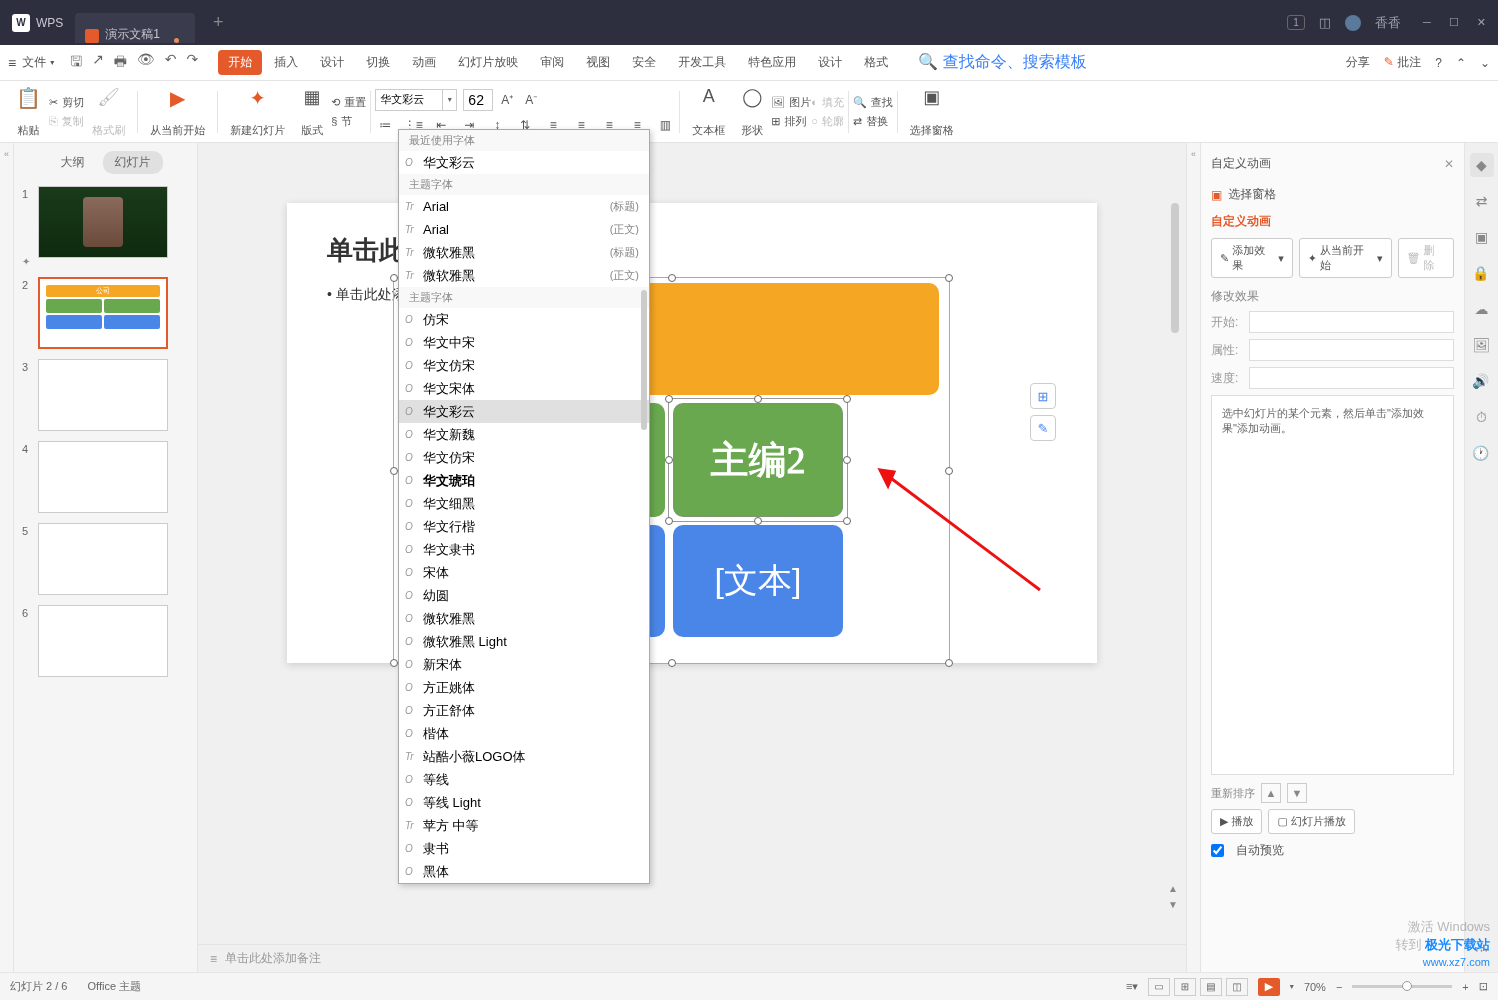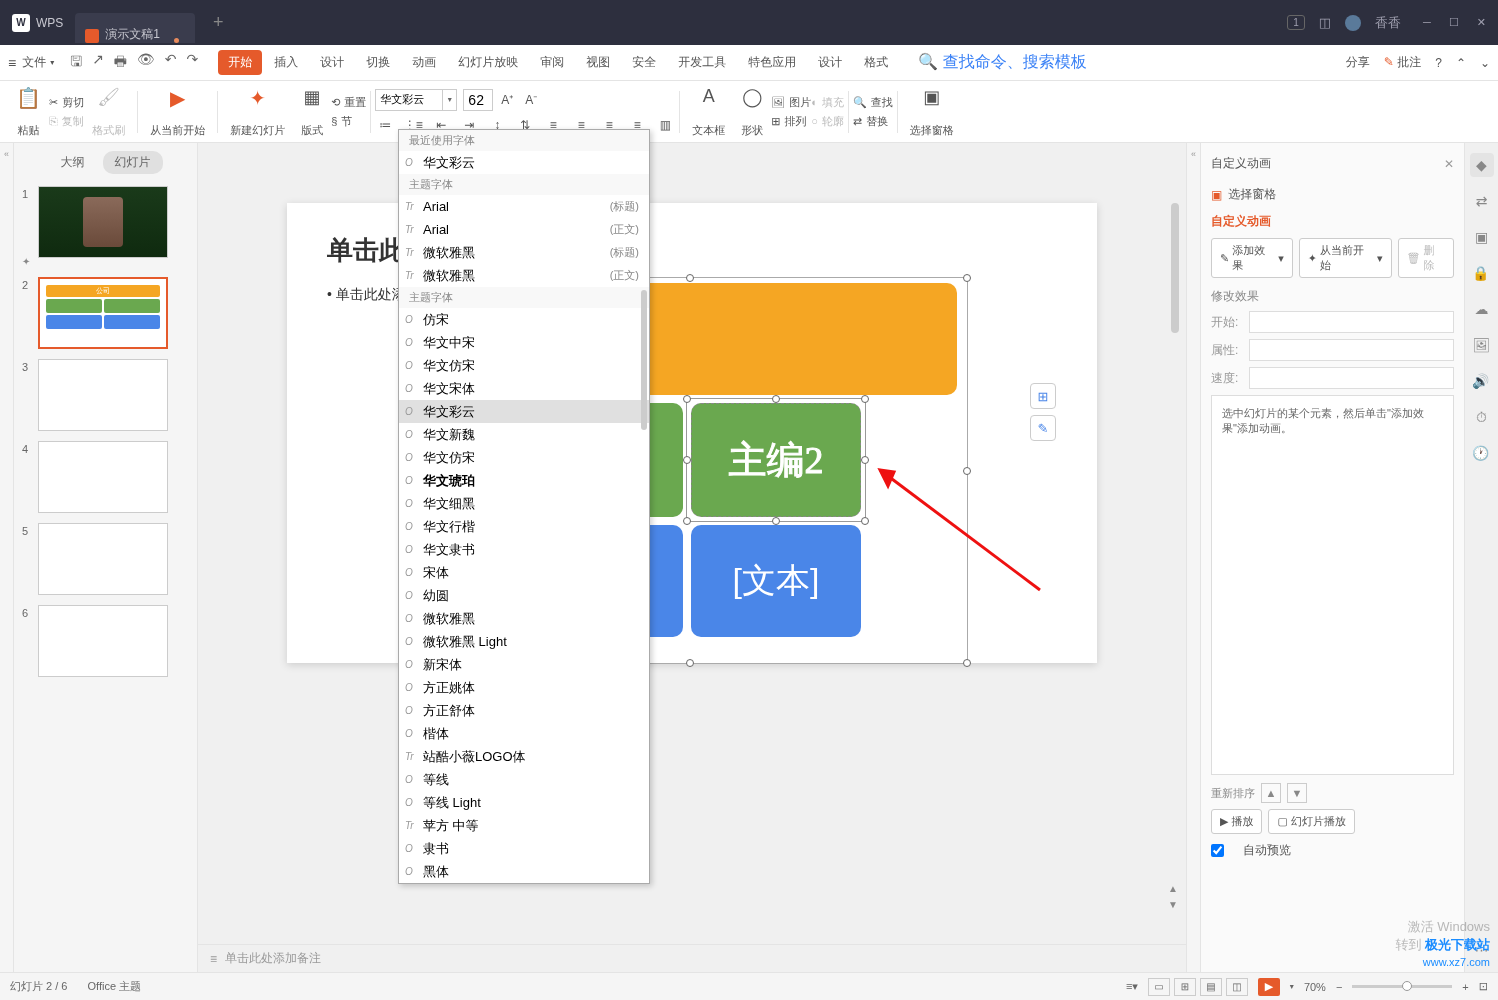--- a/index.html
+++ b/index.html
@@ -56,21 +56,21 @@
 .thumb-item .thumb.slide1-img { background: linear-gradient(#1a3a1a,#0f2a0f); display:flex; align-items:center; justify-content:center; }
 .thumb-item .thumb.slide2-img { padding: 4px; }
 .thumb-item .star { font-size: 10px; color: #888; margin-top: 56px; }
 
 
 .slide-area { flex: 1; background: #f0f0f0; display: flex; flex-direction: column; position: relative; }
 .slide-canvas { flex: 1; display: flex; align-items: flex-start; justify-content: center; padding: 60px 20px 20px; position: relative; }
 .slide { width: 810px; height: 460px; background: #fff; box-shadow: 0 2px 8px rgba(0,0,0,0.15); position: relative; padding: 30px 40px; }
 .slide .title { font-size: 26px; font-weight: bold; color: #333; }
 .slide .sub { font-size: 14px; color: #333; margin-top: 18px; }
-.smart-art { position: absolute; left: 130px; top: 80px; width: 545px; height: 375px; }
+.smart-art { position: absolute; left: 112px; top: 80px; width: 545px; height: 375px; }
 .sa-row { display: flex; gap: 8px; margin-bottom: 8px; }
 .sa-box { border-radius: 10px; display: flex; align-items: center; justify-content: center; color: #fff; font-size: 30px; }
 .sa-top { width: 540px; height: 112px; background: #f5a623; }
 .sa-mid { width: 266px; height: 114px; background: #6aa84f; }
 .sa-mid2 { width: 170px; height: 114px; background: #6aa84f; border: 1px dashed #888; position:relative; font-family: cursive; font-size: 38px; -webkit-text-stroke: 1px #fff; }
 .sa-bot { width: 266px; height: 112px; background: #4a86e8; font-size:38px; }
 .sa-bot2 { width: 170px; height: 112px; background: #4a86e8; font-size:34px; }
 .sel-handles { position: absolute; border: 1px solid #999; }
 .sel-handles .h { position: absolute; width: 8px; height: 8px; background: #fff; border: 1px solid #666; border-radius: 50%; }
 .side-tools { position: absolute; right: 130px; top: 240px; display: flex; flex-direction: column; gap: 6px; }
@@ -101,21 +101,21 @@
 .rp-btns { display: flex; gap: 6px; margin-top: 8px; }
 .rp-btn { border: 1px solid #ccc; background: #fff; padding: 4px 8px; font-size: 11px; border-radius: 3px; display:flex;align-items:center;gap:3px; }
 .rp-field { display: flex; align-items: center; gap: 6px; margin: 6px 0; }
 .rp-field label { width: 32px; color: #999; }
 .rp-field .combo { flex: 1; height: 22px; border: 1px solid #ddd; background: #fff; }
 .rp-textbox { border: 1px solid #ddd; background: #fff; padding: 10px; font-size: 11px; color: #666; height: 380px; margin-top: 6px; }
 .rp-bottom { margin-top: 8px; }
 .rp-reorder { display: flex; align-items: center; gap: 6px; color:#888; font-size:11px; }
 .rp-reorder .ord-btn { width:20px;height:20px;border:1px solid #ccc;display:flex;align-items:center;justify-content:center; }
 .rp-play-btns { display:flex; gap:6px; margin-top:6px; }
-.rp-check { margin-top:8px; display:flex;align-items:center;gap:19px; }
+.rp-check { margin-top:8px; display:flex;align-items:center;gap:12px; }
 
 
 .notes-bar { height: 28px; border-top: 1px solid #e4e4e4; display: flex; align-items: center; padding: 0 12px; font-size: 12px; color: #999; gap: 8px; }
 
 
 .statusbar { height: 28px; background: #f5f5f5; border-top: 1px solid #e4e4e4; display: flex; align-items: center; padding: 0 10px; font-size: 11px; color: #666; }
 .statusbar .right { margin-left: auto; display: flex; align-items: center; gap: 10px; }
 .statusbar .view-btns { display: flex; gap: 4px; }
 .statusbar .view-btns .vb { width: 22px; height: 18px; border: 1px solid #ccc; display:flex;align-items:center;justify-content:center;font-size:10px; }
 .statusbar .zoom-slider { width: 100px; height: 3px; background: #ccc; position: relative; }

